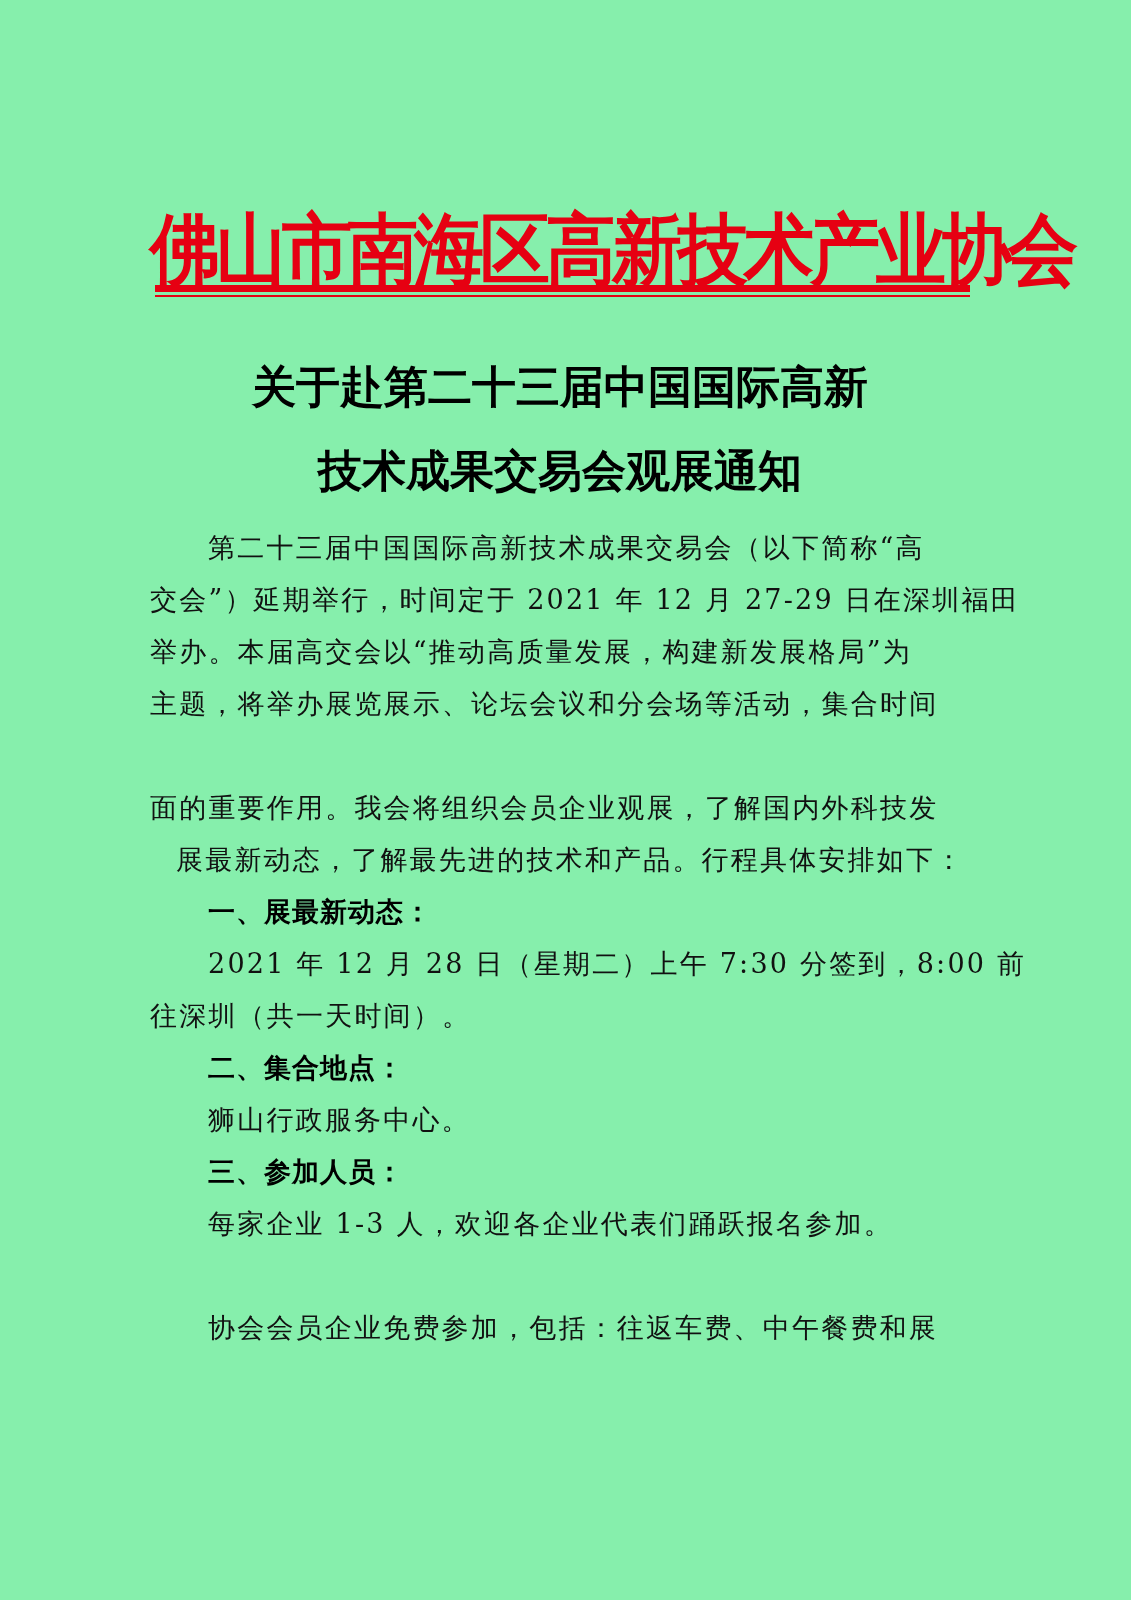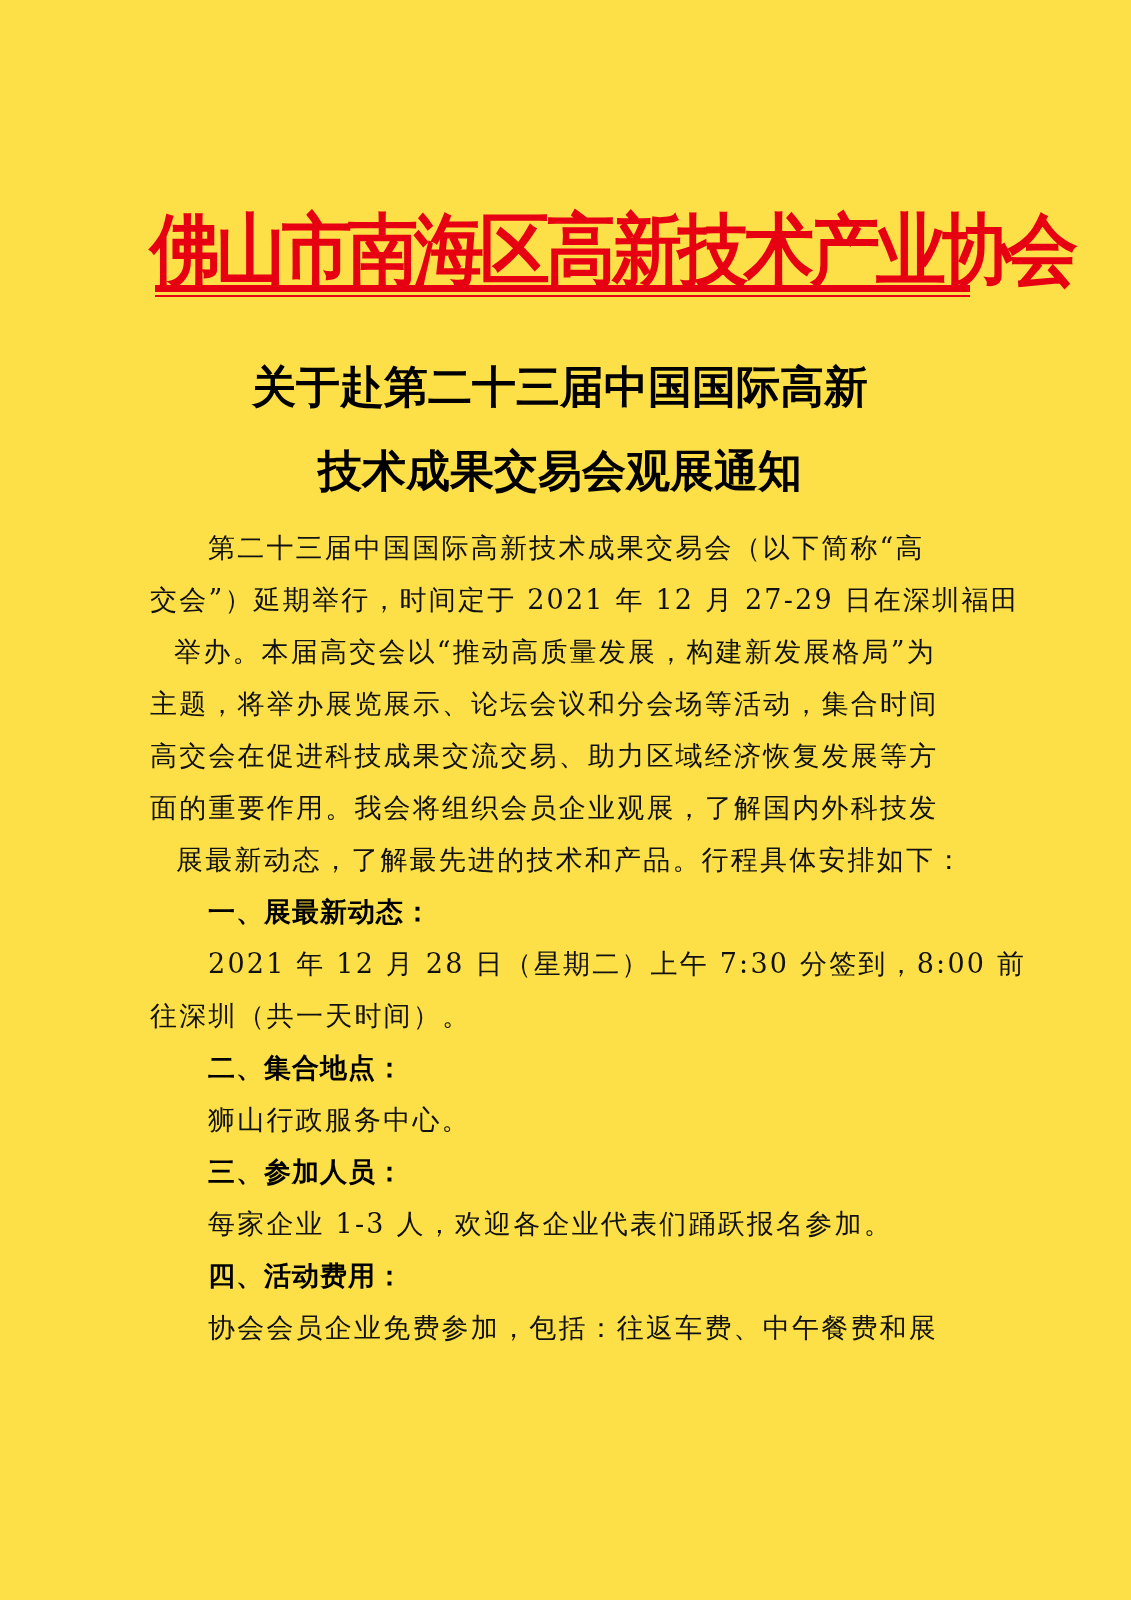--- a/index.html
+++ b/index.html
@@ -1,17 +1,17 @@
 <!DOCTYPE html>
 <html><head>
   <meta charset="utf-8">
   <style>
     html, body { margin: 0; padding: 0; background: #ffffff; }
     body { width: 1131px; height: 1600px; position: relative; overflow: hidden; }
-    .page { position: absolute; left: 0; top: 0; width: 1131px; height: 1600px; background: #fde047; }
+    .page { position: absolute; left: 0; top: 0; width: 1131px; height: 1600px; background: #86efac; }
     .letterhead {
       position: absolute; left: 150px; top: 205px; width: 820px; height: 80px;
       color: #e60012; font-family: "DejaVu Serif", "Liberation Serif", serif;
       font-size: 70px; font-weight: bold; line-height: 80px; letter-spacing: -4px;
       white-space: nowrap; text-align: center;
       transform: scaleY(1.12); transform-origin: top center;
     }
     .rule-thick { position: absolute; left: 155px; top: 285px; width: 815px; height: 7px; background: #e60012; }
     .rule-thin { position: absolute; left: 155px; top: 295px; width: 815px; height: 2px; background: #e60012; }
     .title {
@@ -42,32 +42,30 @@
 
   <div class="letterhead">佛山市南海区高新技术产业协会</div>
   <div class="rule-thick"></div>
   <div class="rule-thin"></div>
 
   <div class="title l1">关于赴第二十三届中国国际高新</div>
   <div class="title l2">技术成果交易会观展通知</div>
 
   <div class="body-text indent" style="top:522px;">第二十三届中国国际高新技术成果交易会（以下简称“高</div>
   <div class="body-text" style="top:574px;">交会”）延期举行，时间定于 2021 年 12 月 27-29 日在深圳福田</div>
-  <div class="body-text" style="top:626px;text-align:center;">举办。本届高交会以“推动高质量发展，构建新发展格局”为</div>
+  <div class="body-text" style="top:626px;">举办。本届高交会以“推动高质量发展，构建新发展格局”为</div>
   <div class="body-text" style="top:678px;">主题，将举办展览展示、论坛会议和分会场等活动，集合时间</div>
-  <div class="body-text" style="top:730px;">高交会在促进科技成果交流交易、助力区域经济恢复发展等方</div>
   <div class="body-text" style="top:782px;">面的重要作用。我会将组织会员企业观展，了解国内外科技发</div>
   <div class="body-text" style="top:834px;margin-left:26px;">展最新动态，了解最先进的技术和产品。行程具体安排如下：</div>
 
   <div class="heading" style="top:886px;">一、展最新动态：</div>
   <div class="body-text indent" style="top:938px;">2021 年 12 月 28 日（星期二）上午 7:30 分签到，8:00 前</div>
   <div class="body-text" style="top:990px;">往深圳（共一天时间）。</div>
 
   <div class="heading" style="top:1042px;">二、集合地点：</div>
   <div class="body-text indent" style="top:1094px;">狮山行政服务中心。</div>
 
   <div class="heading" style="top:1146px;">三、参加人员：</div>
   <div class="body-text indent" style="top:1198px;">每家企业 1-3 人，欢迎各企业代表们踊跃报名参加。</div>
 
-  <div class="heading" style="top:1250px;">四、活动费用：</div>
   <div class="body-text indent" style="top:1302px;">协会会员企业免费参加，包括：往返车费、中午餐费和展</div>
 
 </div>
 
 </body></html>

